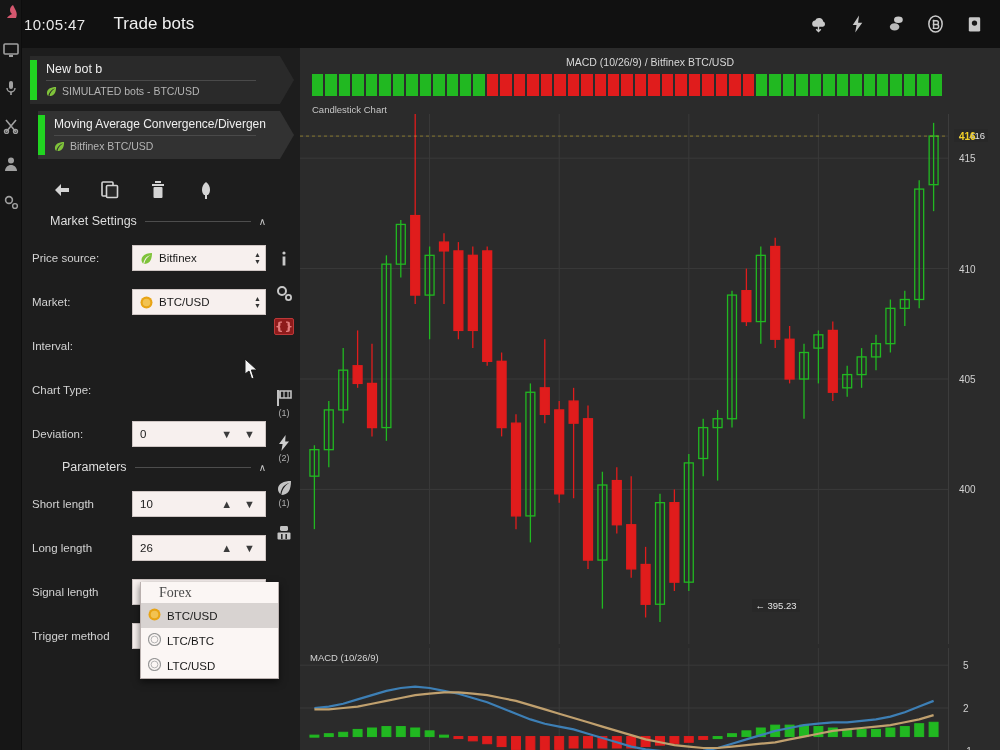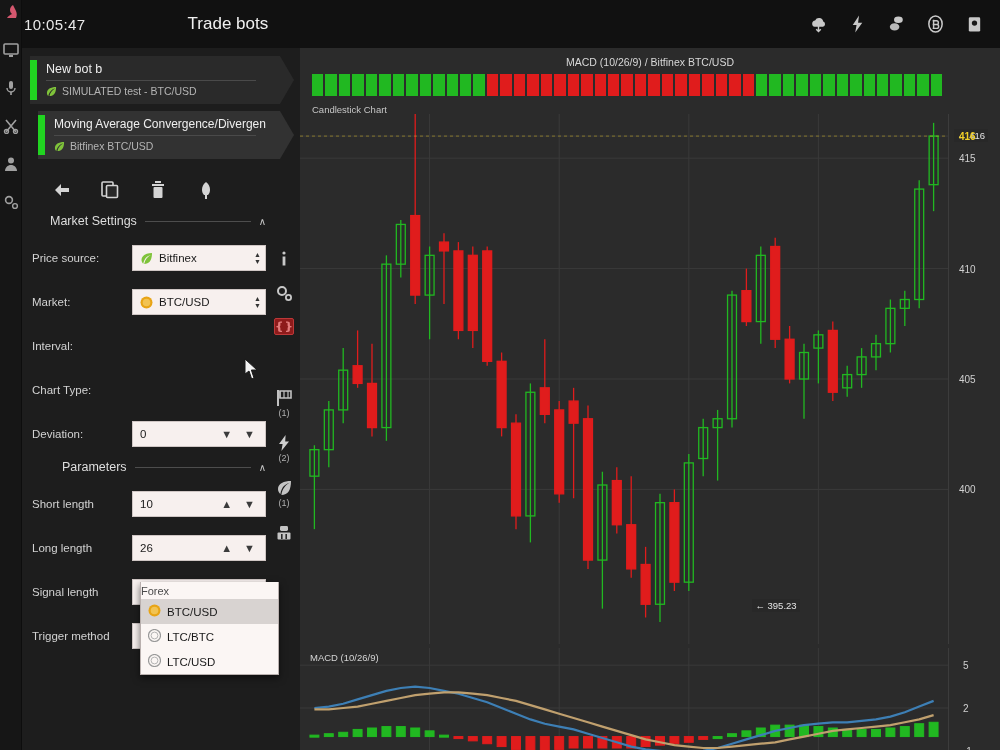--- a/index.html
+++ b/index.html
@@ -21,21 +21,21 @@
   .rail .ric { width: 16px; height: 16px; opacity: .75; }
   .rail .ric svg { display: block; width: 16px; height: 16px; }
   .rail .logo { opacity: 1; }
 
   
   .header {
     position: absolute; left: 22px; top: 0; width: 978px; height: 48px;
     background: #111; display: flex; align-items: center;
   }
   .clock { margin-left: 2px; font-size: 15px; color: #e8e8e8; letter-spacing: .4px; }
-  .apptitle { margin-left: 102px; font-size: 17px; color: #f0f0f0; }
+  .apptitle { margin-left: 28px; font-size: 17px; color: #f0f0f0; }
   .hdr-icons {
     margin-left: auto; margin-right: 16px; display: flex; gap: 20px; align-items: center;
   }
   .hdr-icons .hic { width: 19px; height: 21px; opacity: .88; }
   .hdr-icons .hic svg { display: block; }
 
   
   .leftpane {
     position: absolute; left: 22px; top: 48px; width: 278px; height: 702px;
     background: #1d1d1d;
@@ -86,21 +86,21 @@
   .spin i { font-style: normal; font-size: 7px; line-height: 6px; color: #333; }
   .arrows { display: flex; gap: 12px; padding-right: 6px; }
   .arrows i { font-style: normal; font-size: 11px; color: #3b3b3b; }
 
   
   .ddwrap { position: absolute; left: 118px; width: 139px; z-index: 40; }
   .ddmenu {
     background: #fbf6f4; border: 1px solid #b9b0ae; border-top: none;
     box-shadow: 0 3px 7px rgba(0,0,0,.55);
   }
-  .ddgroup { font-size: 11px; color: #4a4a4a; padding: 3px 0 2px; }
+  .ddgroup { font-size: 14px; color: #4a4a4a; padding: 3px 18px 2px; font-family: Liberation Serif, serif; }
   .ddopt {
     display: flex; align-items: center; gap: 6px; padding: 5px 7px;
     font-size: 11.5px; color: #1a1a1a;
   }
   .ddopt.on { background: #d8d3d1; }
   .cursor { position: absolute; left: 244px; top: 358px; z-index: 60; }
 
   
   .vstrip {
     position: absolute; left: 268px; top: 250px; width: 32px; height: 400px;
@@ -237,21 +237,21 @@
       <div class="botcard">
         <div class="botbar"></div>
         <div class="botname">New bot b</div>
         <div class="botname-rule"></div>
         <div class="botsub">
           <span class="leaficon">
             <svg viewBox="0 0 12 12" width="11" height="11">
                 <path d="M11 1C5 1 1 3.5 1 7.5c0 1.4.6 2.6 1.6 3.4C3.4 6 6.6 3.4 10 2.6 7 4.2 4.6 6.8 3.8 11 8.6 11 11 7.4 11 1z" fill="#7fc33a"></path>
               </svg>
           </span>
-          <span>SIMULATED test - BTC/USD</span>
+          <span>SIMULATED bots - BTC/USD</span>
         </div>
       </div>
       <div class="botcard sel">
         <div class="botbar"></div>
         <div class="botname">Moving Average Convergence/Divergen</div>
         <div class="botname-rule"></div>
         <div class="botsub">
           <span class="leaficon">
             <svg viewBox="0 0 12 12" width="11" height="11">
                 <path d="M11 1C5 1 1 3.5 1 7.5c0 1.4.6 2.6 1.6 3.4C3.4 6 6.6 3.4 10 2.6 7 4.2 4.6 6.8 3.8 11 8.6 11 11 7.4 11 1z" fill="#7fc33a"></path>

